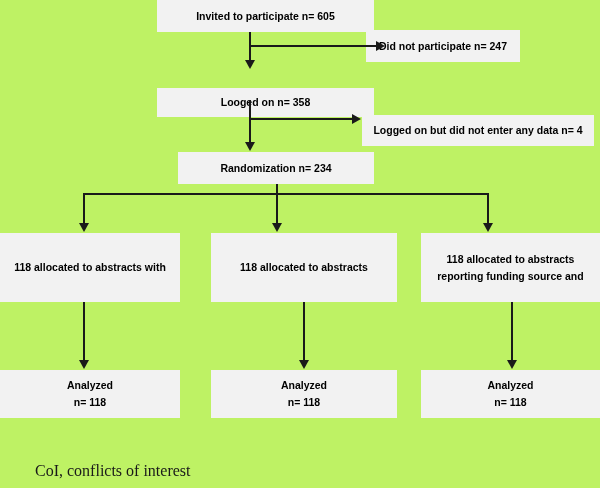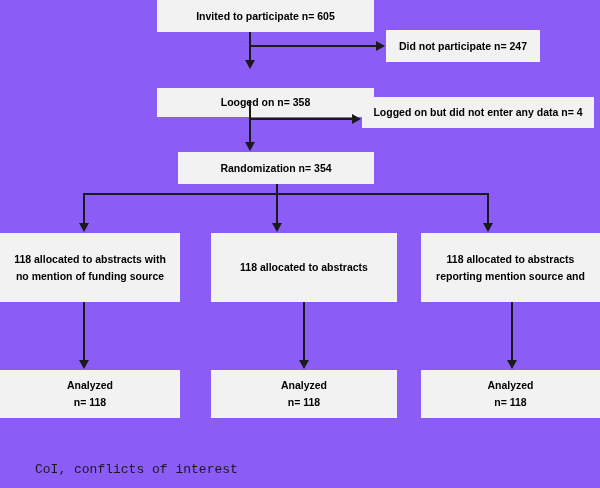--- a/index.html
+++ b/index.html
@@ -4,21 +4,21 @@
 <style>
   html, body {
     margin: 0;
     padding: 0;
     background: #ffffff;
   }
   #page {
     position: relative;
     width: 600px;
     height: 488px;
-    background: #8b5cf6;
+    background: #bef264;
     font-family: "Liberation Sans", sans-serif;
     overflow: hidden;
   }
   .node {
     position: absolute;
     background: #f2f2f2;
     box-sizing: border-box;
     display: flex;
     align-items: center;
     justify-content: center;
@@ -50,68 +50,67 @@
   .arrow-right {
     position: absolute;
     width: 0;
     height: 0;
     border-top: 5px solid transparent;
     border-bottom: 5px solid transparent;
     border-left: 9px solid #1a1a1a;
   }
   .caption {
     position: absolute;
-    font-family: Liberation Mono, monospace;
-    font-size: 13px;
+    font-family: Liberation Serif, serif;
+    font-size: 16px;
     color: #1a1a1a;
     white-space: nowrap;
   }
 </style>
 </head>
 <body>
 
 <div id="page">
 
   <div class="node" style="left:157px; top:0px; width:217px; height:32px;">
     <span>Invited to participate n= 605</span>
   </div>
 
-  <div class="node" style="left:386px; top:30px; width:154px; height:32px;">
+  <div class="node" style="left:366px; top:30px; width:154px; height:32px;">
     <span>Did not participate n= 247</span>
   </div>
 
   <div class="node" style="left:157px; top:88px; width:217px; height:29px;">
     <span>Looged on n= 358</span>
   </div>
 
-  <div class="node" style="left:362px; top:97px; width:232px; height:31px;justify-content:center;">
+  <div class="node" style="left:362px; top:115px; width:232px; height:31px;justify-content:center;">
     <span>Logged on but did not enter any data n= 4</span>
   </div>
 
   <div class="node" style="left:178px; top:152px; width:196px; height:32px;">
-    <span>Randomization n= 354</span>
+    <span>Randomization n= 234</span>
   </div>
 
   <div class="node" style="left:0px; top:233px; width:180px; height:69px;">
     <span>
       <span>118 allocated to abstracts with</span>
-      <span>no mention of funding source</span>
     </span>
   </div>
 
   <div class="node" style="left:211px; top:233px; width:186px; height:69px;">
     <span>
       <span>118 allocated to abstracts</span>
     </span>
   </div>
 
   <div class="node" style="left:421px; top:233px; width:179px; height:69px;">
     <span>
       <span>118 allocated to abstracts</span>
-      <span>reporting mention source and</span>
+      <span>reporting funding source and</span>
     </span>
   </div>
 
   <div class="node" style="left:0px; top:370px; width:180px; height:48px;">
     <span>
       <span>Analyzed</span>
       <span>n= 118</span>
     </span>
   </div>
 

